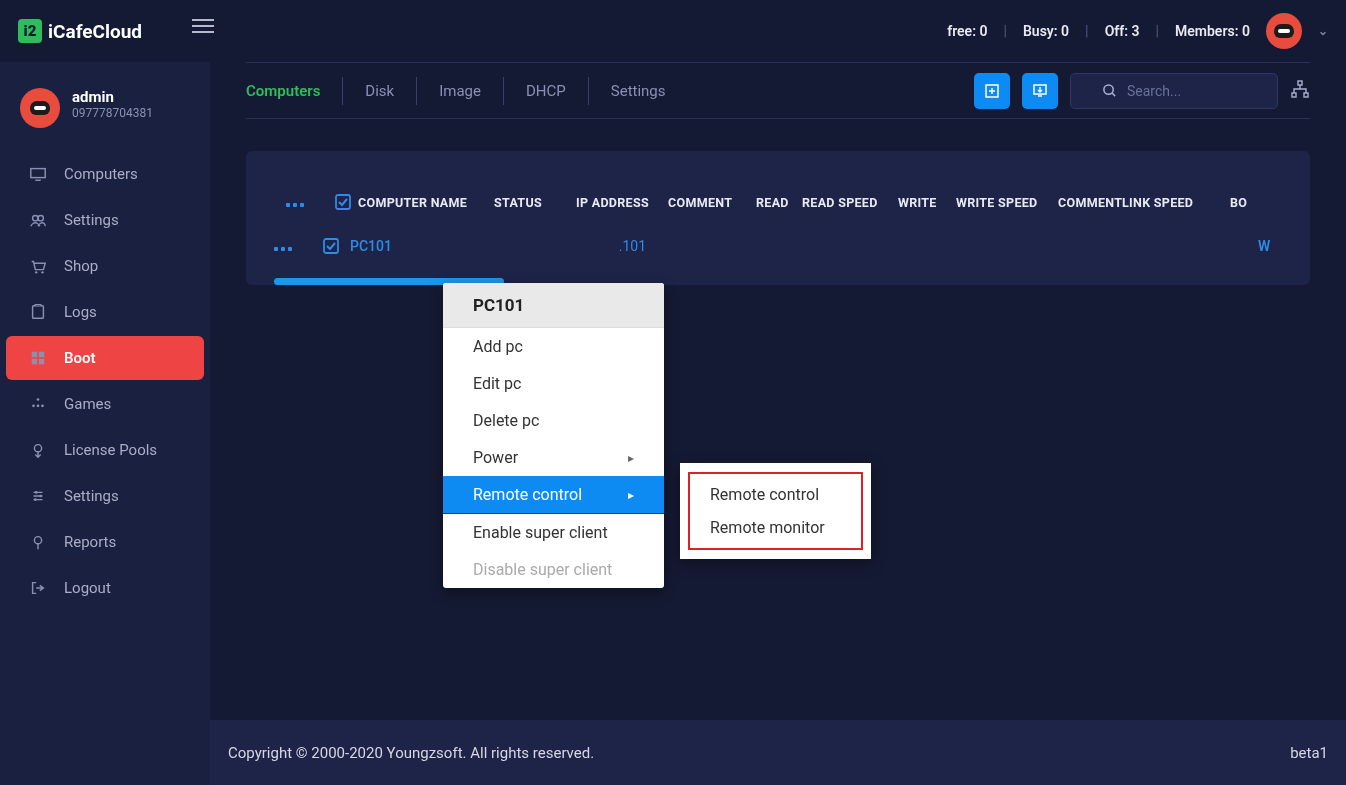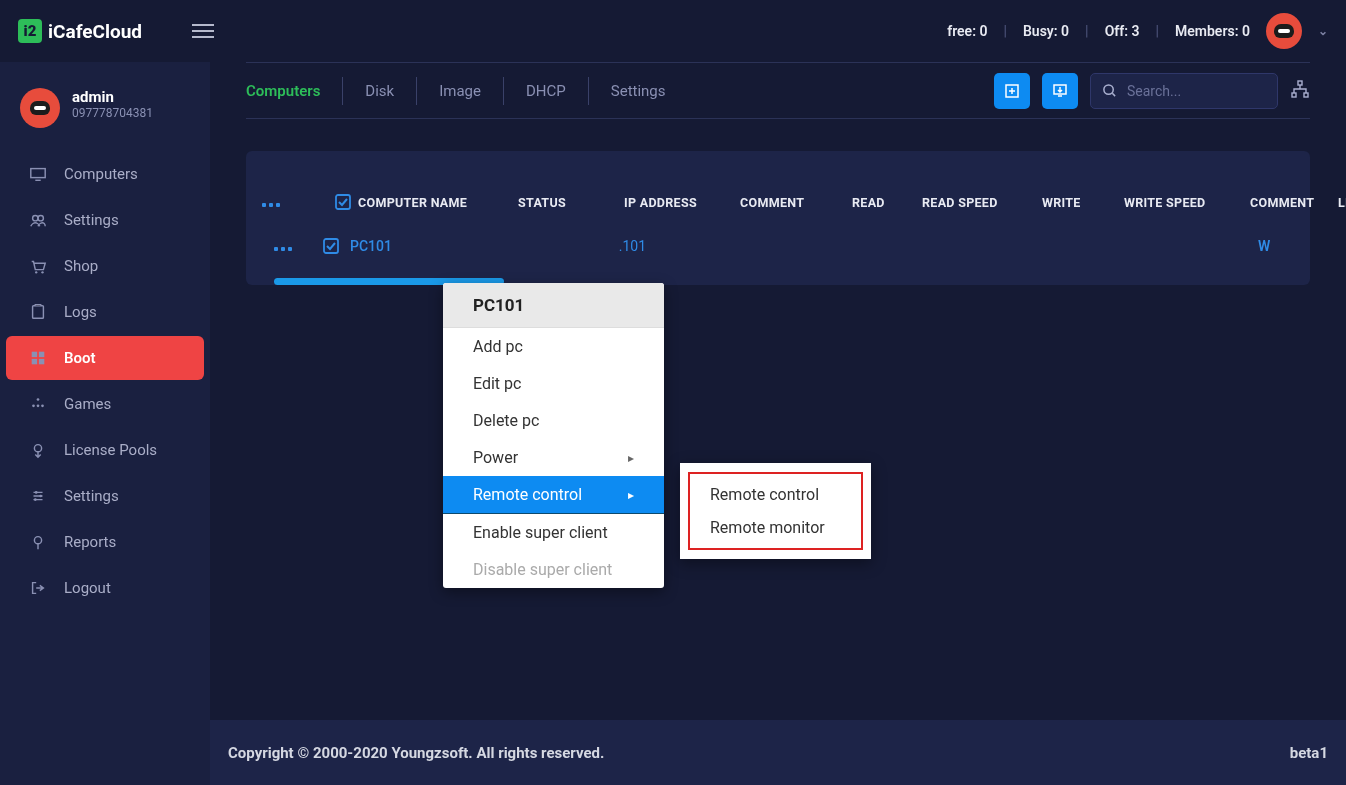--- a/index.html
+++ b/index.html
@@ -1,19 +1,19 @@
 <!DOCTYPE html>
 <html><head>
 <meta charset="utf-8">
 <style>
   * { box-sizing: border-box; margin: 0; padding: 0; font-family: -apple-system, BlinkMacSystemFont, "Segoe UI", Roboto, sans-serif; }
   body { background: #151a34; color: #d0d3e0; width: 1346px; height: 785px; overflow: hidden; position: relative; }
 
   .topbar { height: 62px; display: flex; align-items: center; justify-content: space-between; padding: 0 18px; }
-  .top-left { display: flex; align-items: center; gap: 30px; }
+  .top-left { display: flex; align-items: flex-start; gap: 30px; }
   .logo { display: flex; align-items: center; gap: 6px; font-weight: 700; font-size: 19px; color: #fff; }
   .logo-mark { width: 24px; height: 24px; background: #2dbd59; border-radius: 4px; display: flex; align-items: center; justify-content: center; color: #151a34; font-weight: 900; font-size: 15px; }
   .hamburger { width: 22px; display: flex; flex-direction: column; gap: 4px; cursor: pointer; margin-left: 20px; }
   .hamburger span { height: 2px; background: #b5b9cc; }
 
   .top-right { display: flex; align-items: center; gap: 16px; font-size: 14px; color: #e8eaf2; font-weight: 600; }
   .status-sep { color: #4a5177; }
   .avatar-top { width: 36px; height: 36px; border-radius: 50%; background: #e74c3c; display: flex; align-items: center; justify-content: center; position: relative; }
   .ninja { width: 20px; height: 14px; background: #1c1c1c; border-radius: 7px 7px 6px 6px; position: relative; }
   .ninja::after { content: ""; position: absolute; top: 5px; left: 4px; width: 12px; height: 4px; background: #fff; border-radius: 2px; }
@@ -30,28 +30,28 @@
   .nav-icon { width: 20px; display: flex; justify-content: center; color: #8a90b3; }
 
   .main { position: absolute; left: 210px; top: 62px; right: 0; bottom: 0; padding: 0 36px; }
   .tabs-row { display: flex; align-items: center; justify-content: space-between; border-top: 1px solid #2b3257; border-bottom: 1px solid #2b3257; height: 57px; }
   .tabs { display: flex; align-items: center; height: 100%; }
   .tab { padding: 0 22px; height: 28px; display: flex; align-items: center; color: #8a90b3; font-size: 15px; border-right: 1px solid #3a4169; cursor: pointer; }
   .tab:last-child { border-right: none; }
   .tab.active { color: #2dbd59; font-weight: 600; padding-left: 0; }
   .tab-actions { display: flex; align-items: center; gap: 12px; }
   .btn-sq { width: 36px; height: 36px; background: #0d8bf2; border-radius: 5px; display: flex; align-items: center; justify-content: center; color: #fff; cursor: pointer; }
-  .search-wrap { display: flex; align-items: center; background: #1d2448; border: 1px solid #2f376a; border-radius: 5px; height: 36px; }
+  .search-wrap { display: flex; align-items: center; background: #1d2448; border: 1px solid #2f376a; border-radius: 5px; height: 36px; padding-left: 20px; }
   .search-icon-box { width: 36px; display: flex; align-items: center; justify-content: center; color: #aab0d0; }
   .search-input { background: transparent; border: none; outline: none; color: #d0d3e0; width: 150px; font-size: 14px; padding-right: 10px; }
   .search-input::placeholder { color: #6a7199; }
   .net-icon { color: #aab0d0; cursor: pointer; }
 
   .table-panel { background: #1d2448; border-radius: 6px; margin-top: 32px; padding: 28px 0 0; position: relative; }
-  .thead { display: flex; align-items: center; padding: 14px 16px; font-size: 12.5px; font-weight: 700; color: #e8eaf2; letter-spacing: 0.3px; gap: 24px; }
+  .thead { display: flex; align-items: center; padding: 14px 40px; font-size: 12.5px; font-weight: 700; color: #e8eaf2; letter-spacing: 0.3px; }
   .th { flex-shrink: 0; }
   .th-menu { width: 48px; color: #2f8be6; }
   .row { display: flex; align-items: center; padding: 12px 28px 30px; font-size: 14px; position: relative; }
   .row-menu { width: 48px; color: #2f8be6; cursor: pointer; }
   .checkbox-th { color: #2f8be6; margin-right: 6px; }
   .name-cell { color: #2f8be6; font-weight: 500; }
   .progress-bar { position: absolute; bottom: 0; left: 28px; height: 7px; width: 230px; background: #1a99e8; border-radius: 4px; }
 
   .ctx-menu { position: absolute; top: 283px; left: 443px; width: 221px; background: #fff; border-radius: 3px; box-shadow: 0 4px 14px rgba(0,0,0,0.4); z-index: 10; color: #222; overflow: hidden; }
   .ctx-header { background: #e9e9e9; padding: 12px 30px; font-weight: 700; font-size: 17px; border-bottom: 1px solid #ddd; }
@@ -59,21 +59,21 @@
   .ctx-item.has-arrow::after { content: "▸"; color: #666; font-size: 12px; }
   .ctx-item.hovered { background: #0d8bf2; color: #fff; }
   .ctx-item.hovered::after { color: #fff; }
   .ctx-item.disabled { color: #aaa; }
   .ctx-sep { border-top: 1px solid #0c4a6e; }
 
   .sub-menu { position: absolute; top: 463px; left: 680px; width: 191px; background: #fff; box-shadow: 0 4px 14px rgba(0,0,0,0.4); z-index: 11; padding: 6px 0; }
   .sub-highlight { border: 2.5px solid #d22; margin: 3px 8px; padding: 4px 0; }
   .sub-item { padding: 7px 20px; font-size: 16px; color: #333; cursor: pointer; }
 
-  .footer { position: absolute; bottom: 0; left: 0; right: 0; height: 65px; background: #1d2448; display: flex; align-items: center; justify-content: space-between; padding: 0 18px; font-size: 15px; color: #d5d8e2; font-weight: bold; }
+  .footer { position: absolute; bottom: 0; left: 0; right: 0; height: 65px; background: #1d2448; display: flex; align-items: center; justify-content: space-between; padding: 0 18px; font-size: 15px; color: #d5d8e2; }
 
   .more-dots { display: inline-flex; gap: 3px; }
   .more-dots i { width: 4px; height: 4px; background: currentColor; border-radius: 1px; display: block; }
 </style>
 </head>
 <body>
 
 <div class="topbar">
   <div class="top-left">
     <div class="logo">

